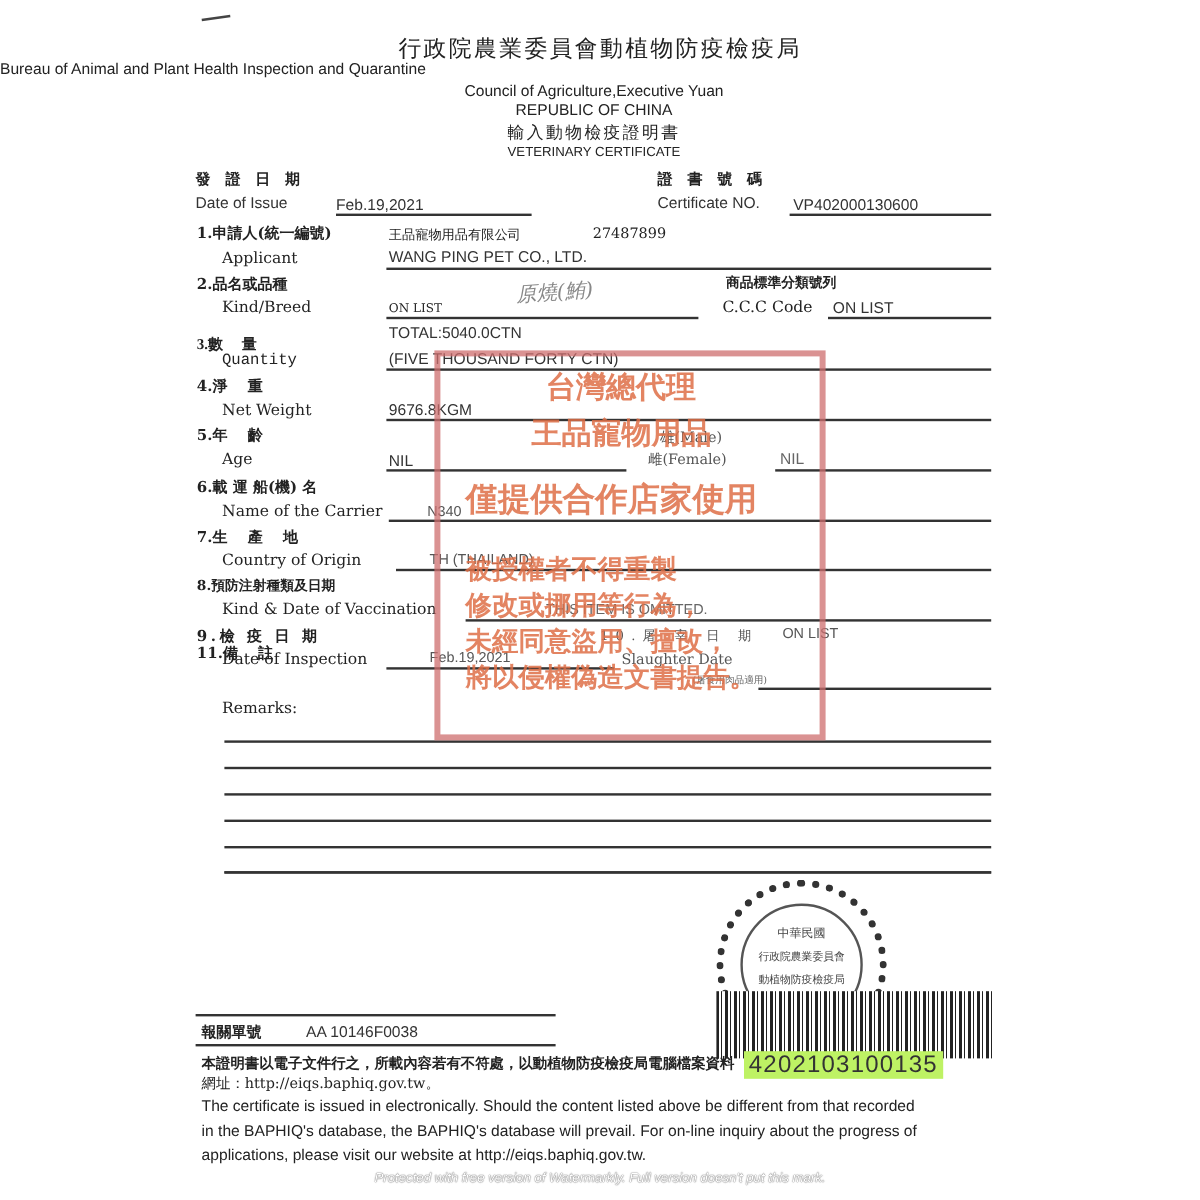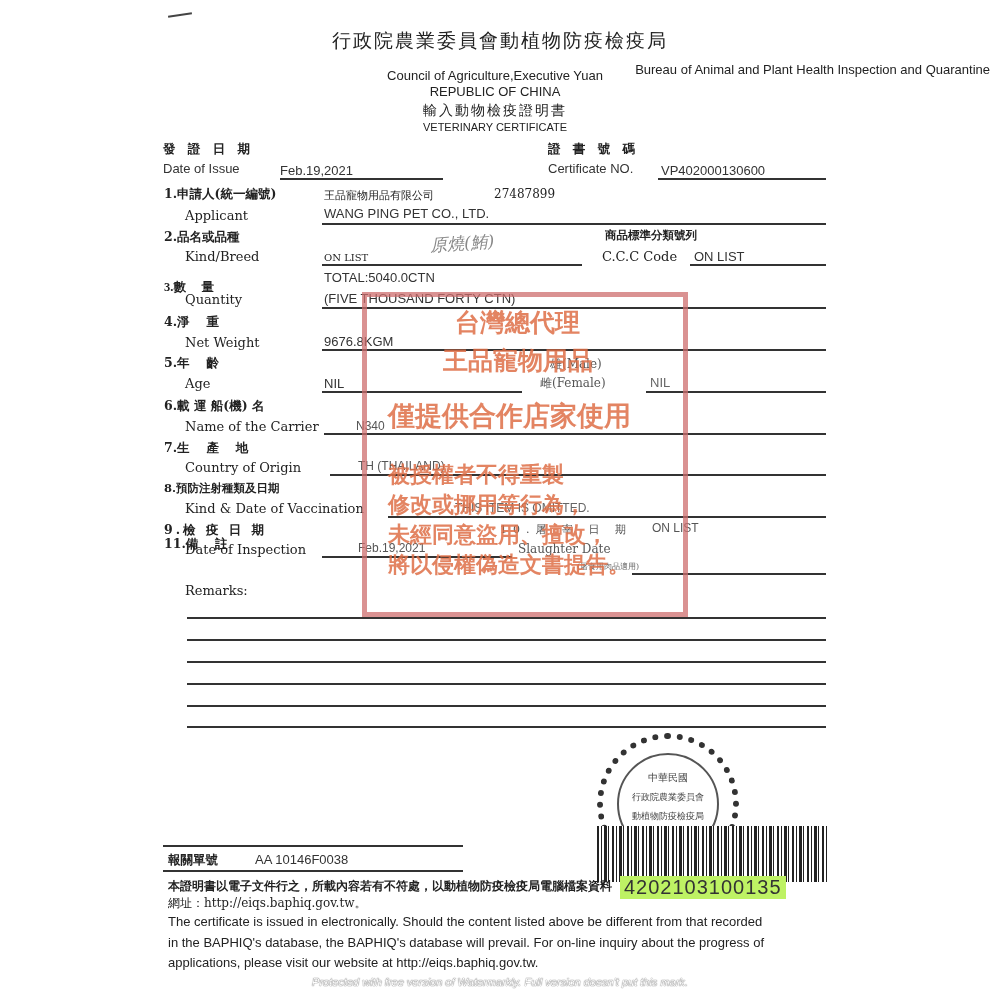--- a/index.html
+++ b/index.html
@@ -27,21 +27,21 @@
     background: repeating-linear-gradient(90deg, #222 0 2px, #fff 2px 4px, #222 4px 5px, #fff 5px 7px, #222 7px 10px, #fff 10px 11px, #222 11px 12px, #fff 12px 15px); }
   .footer-wm { position: absolute; left: 0; width: 1000px; top: 976px; text-align: center; font-size: 11px;
                color: #fff; font-style: italic; text-shadow: 0 0 1px #666, 0 0 1px #666; }
 </style>
 </head>
 <body>
 
 <div class="abs" style="left:168px;top:14px;width:24px;height:2px;background:#444;transform:rotate(-8deg);"></div>
 
 <div class="abs serif hdr-zh" style="left:0;width:1000px;text-align:center;top:28px;left:0;">行政院農業委員會動植物防疫檢疫局</div>
-<div class="abs sans hdr-en" style="left:0;width:990px;text-align:right;top:62px;">Bureau of Animal and Plant Health Inspection and Quarantine</div>
+<div class="abs sans hdr-en" style="left:0;width:990px;text-align:left;top:50px;">Bureau of Animal and Plant Health Inspection and Quarantine</div>
 <div class="abs sans hdr-en" style="left:0;width:990px;text-align:center;top:68px;">Council of Agriculture,Executive Yuan</div>
 <div class="abs sans hdr-en" style="left:0;width:990px;text-align:center;top:84px;">REPUBLIC OF CHINA</div>
 <div class="abs serif" style="left:0;width:990px;text-align:center;top:102px;font-size:14px;letter-spacing:2px;">輸入動物檢疫證明書</div>
 <div class="abs sans" style="left:0;width:990px;text-align:center;top:121px;font-size:11px;">VETERINARY CERTIFICATE</div>
 
 <div class="abs serif lbl-zh" style="left:163px;top:141px;letter-spacing:4px;">發 證 日 期</div>
 <div class="abs sans val" style="left:163px;top:161px;">Date of Issue</div>
 <div class="abs sans val" style="left:280px;top:163px;">Feb.19,2021</div>
 <div class="line" style="left:280px;top:178px;width:163px;"></div>
 
@@ -62,21 +62,21 @@
 <div class="abs serif" style="left:324px;top:252px;font-size:10px;">ON LIST</div>
 <div class="abs serif" style="left:430px;top:232px;font-size:17px;color:#888;font-style:italic;transform:rotate(-4deg);">原燒(鮪)</div>
 <div class="line" style="left:322px;top:264px;width:260px;"></div>
 <div class="abs serif lbl-zh" style="left:605px;top:228px;font-size:11.5px;">商品標準分類號列</div>
 <div class="abs lbl-en" style="left:602px;top:249px;">C.C.C Code</div>
 <div class="abs sans val" style="left:694px;top:249px;">ON LIST</div>
 <div class="line" style="left:690px;top:264px;width:136px;"></div>
 
 <div class="abs serif lbl-zh" style="left:164px;top:279px;font-family:Liberation Serif, serif;">3.數　 量</div>
 <div class="abs sans val" style="left:324px;top:270px;">TOTAL:5040.0CTN</div>
-<div class="abs lbl-en" style="left:185px;top:292px;">Quantity</div>
+<div class="abs lbl-en" style="left:185px;top:292px;font-family:Liberation Mono, monospace;">Quantity</div>
 <div class="abs sans val" style="left:324px;top:291px;">(FIVE THOUSAND FORTY CTN)</div>
 <div class="line" style="left:322px;top:307px;width:504px;"></div>
 
 <div class="abs serif lbl-zh" style="left:164px;top:314px;">4.淨　 重</div>
 <div class="abs lbl-en" style="left:185px;top:335px;">Net Weight</div>
 <div class="abs sans val" style="left:324px;top:334px;">9676.8KGM</div>
 <div class="line" style="left:322px;top:349px;width:504px;"></div>
 
 <div class="abs serif lbl-zh" style="left:164px;top:355px;">5.年　 齡</div>
 <div class="abs lbl-en" style="left:185px;top:376px;">Age</div>

